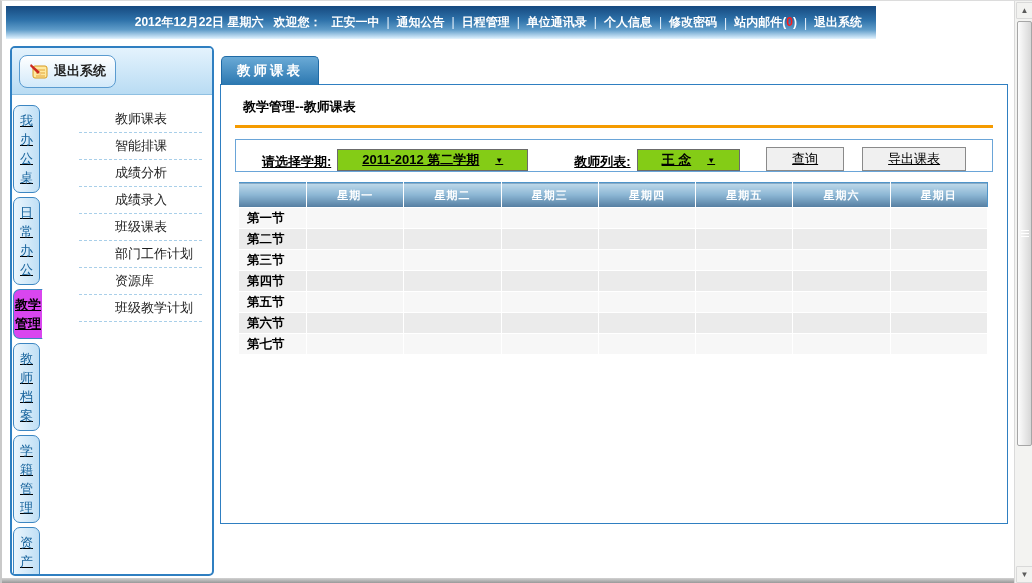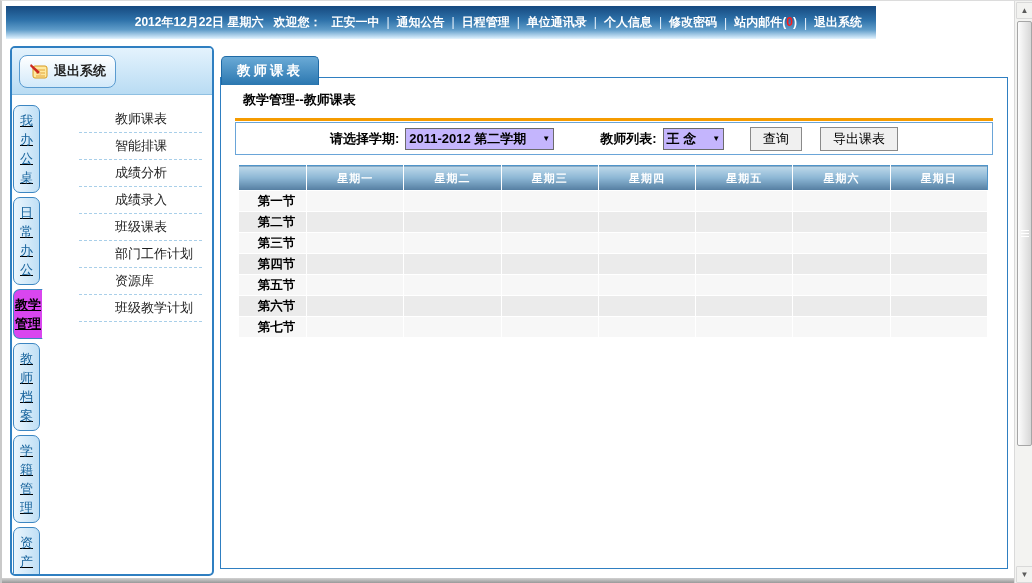--- a/index.html
+++ b/index.html
@@ -60,60 +60,60 @@
 
   
   .main-tab {
     position:absolute; left:219px; top:55px; height:29px; padding:0 15px;
     background:linear-gradient(#6aaad6,#2b77b0);
     border:1px solid #1f6aa5; border-bottom:none; border-radius:5px 5px 0 0;
     color:#fff; font-size:13.5px; font-weight:bold; letter-spacing:3px;
     display:flex; align-items:center; z-index:2; cursor:pointer;
   }
   .main-panel {
-    position:absolute; left:218px; top:76px; width:788px; height:492px;
+    position:absolute; left:218px; top:83px; width:788px; height:440px;
     border:1px solid #2f7fc1; background:#fff;
   }
   .page-title { margin:13px 0 0 22px; font-size:13px; font-weight:bold; color:#000; }
   .orange-rule { margin:9px 14px 0 14px; height:3px; background:#f59b00; }
 
   .form-box {
-    margin:1px 14px 0 14px; height:33px; border:1px solid #6aa5d8;
-    display:flex; align-items:center; justify-content:center; font-size:13px; color:#000;
+    margin:11px 14px 0 14px; height:33px; border:1px solid #6aa5d8;
+    display:flex; align-items:flex-end; justify-content:center; font-size:13px; color:#000;text-decoration:underline;
   }
   .form-label { font-weight:bold; margin-right:6px; }
   .gap-lg { margin-left:46px; }
   .select-box {
-    border:1px solid #6b6b6b; background:#c4b5fd; height:22px;
-    display:inline-flex; align-items:center; padding:0 3px; gap:16px;
+    border:1px solid #6b6b6b; background:#84cc16; height:22px;
+    display:inline-flex; align-items:center; padding:0 24px; gap:16px;
     font-weight:bold; cursor:pointer;
   }
   .select-box .caret { font-size:8px; color:#000; }
   .form-btn {
-    height:24px; padding:0 12px; margin-left:26px;
+    height:24px; padding:0 25px; margin-left:26px;
     background:#f0f0f0; border:1px solid #8a8a8a; font-size:13px; color:#000; cursor:pointer;
     font-family:inherit;
   }
   .form-btn + .form-btn { margin-left:18px; }
 
   .timetable {
     margin:10px 0 0 17px; width:750px; border-collapse:collapse;
     border:1px solid #4f94c9; table-layout:fixed;
   }
   .timetable thead th {
     height:25px; background:linear-gradient(to bottom,#bed9ea 0%,#8cb6d4 48%,#547da0 100%);
     color:#fff; font-size:11px; font-weight:bold; letter-spacing:1px;
     border-left:1px solid #fff;
     text-align:center;
   }
   .timetable tbody tr { height:21px; }
   .timetable tbody tr:nth-child(odd)  th, .timetable tbody tr:nth-child(odd)  td { background:#f7f7f7; }
   .timetable tbody tr:nth-child(even) th, .timetable tbody tr:nth-child(even) td { background:#ebebeb; }
   .timetable tbody th {
-    text-align:center; padding-left:8px; font-size:12.5px; font-weight:bold; color:#000;
+    text-align:left; padding-left:8px; font-size:12.5px; font-weight:bold; color:#000;
     border:1px solid #fff;
   }
   .timetable tbody td { border:1px solid #fff; }
 
   
   .vscroll { position:absolute; left:1012px; top:0; width:19px; height:583px;
     background:#f3f3f1; border-left:1px solid #dadada; }
   .scroll-btn {
     position:absolute; left:1px; width:17px; height:17px; background:#f2f2f0;
     border:1px solid #d9d9d9; border-radius:1px; color:#5a5a5a; font-size:8px;

